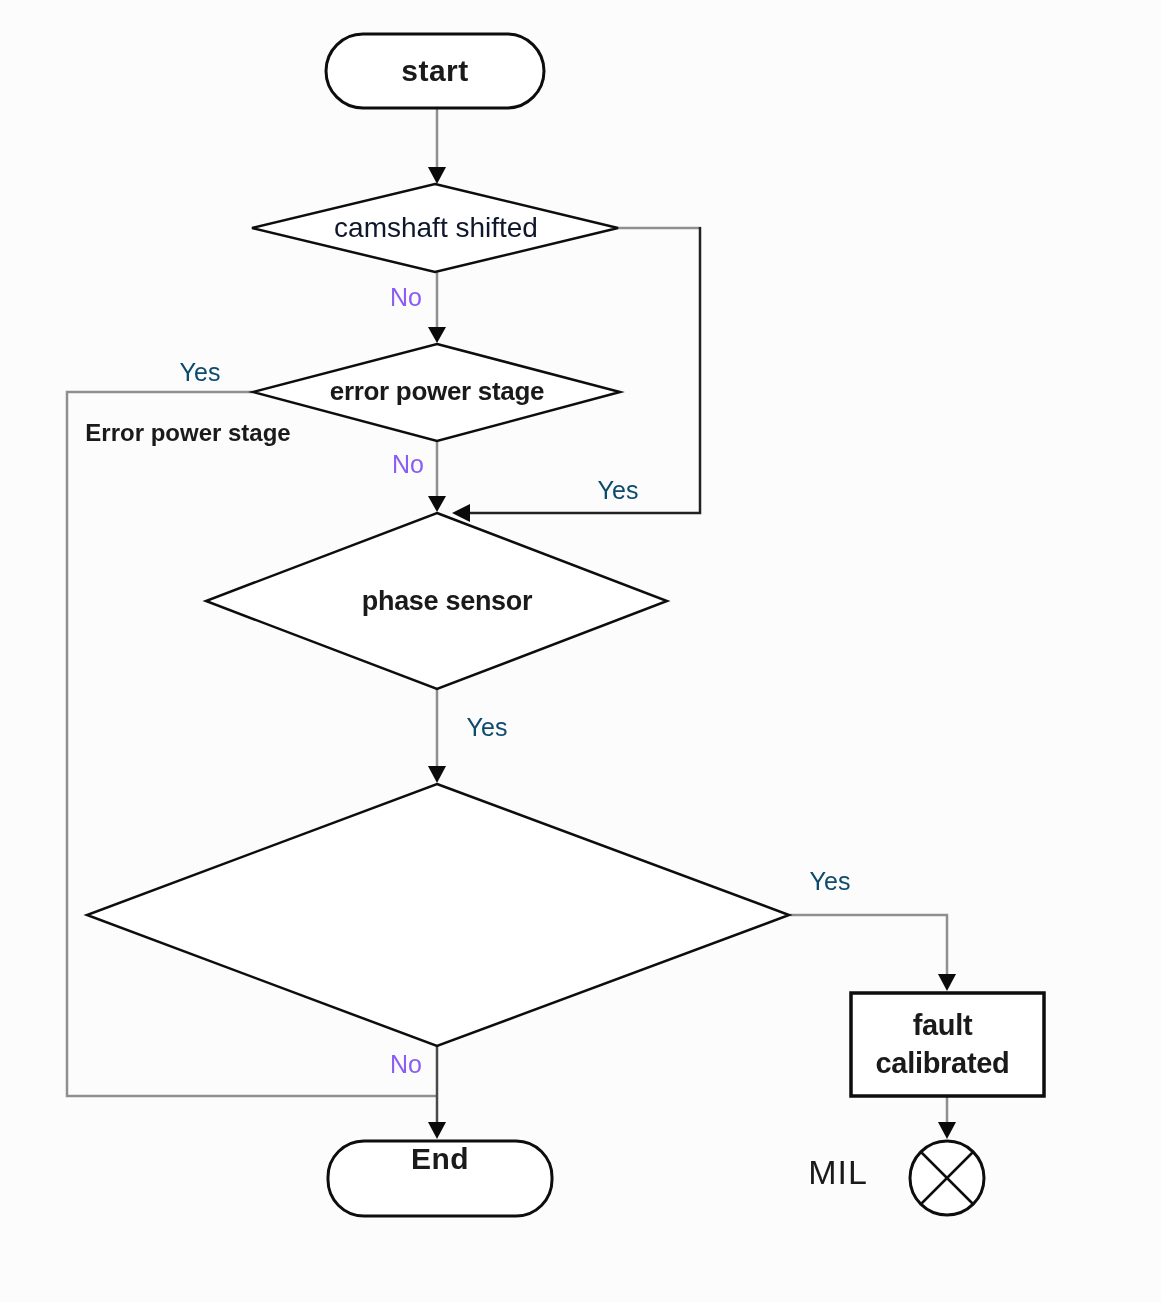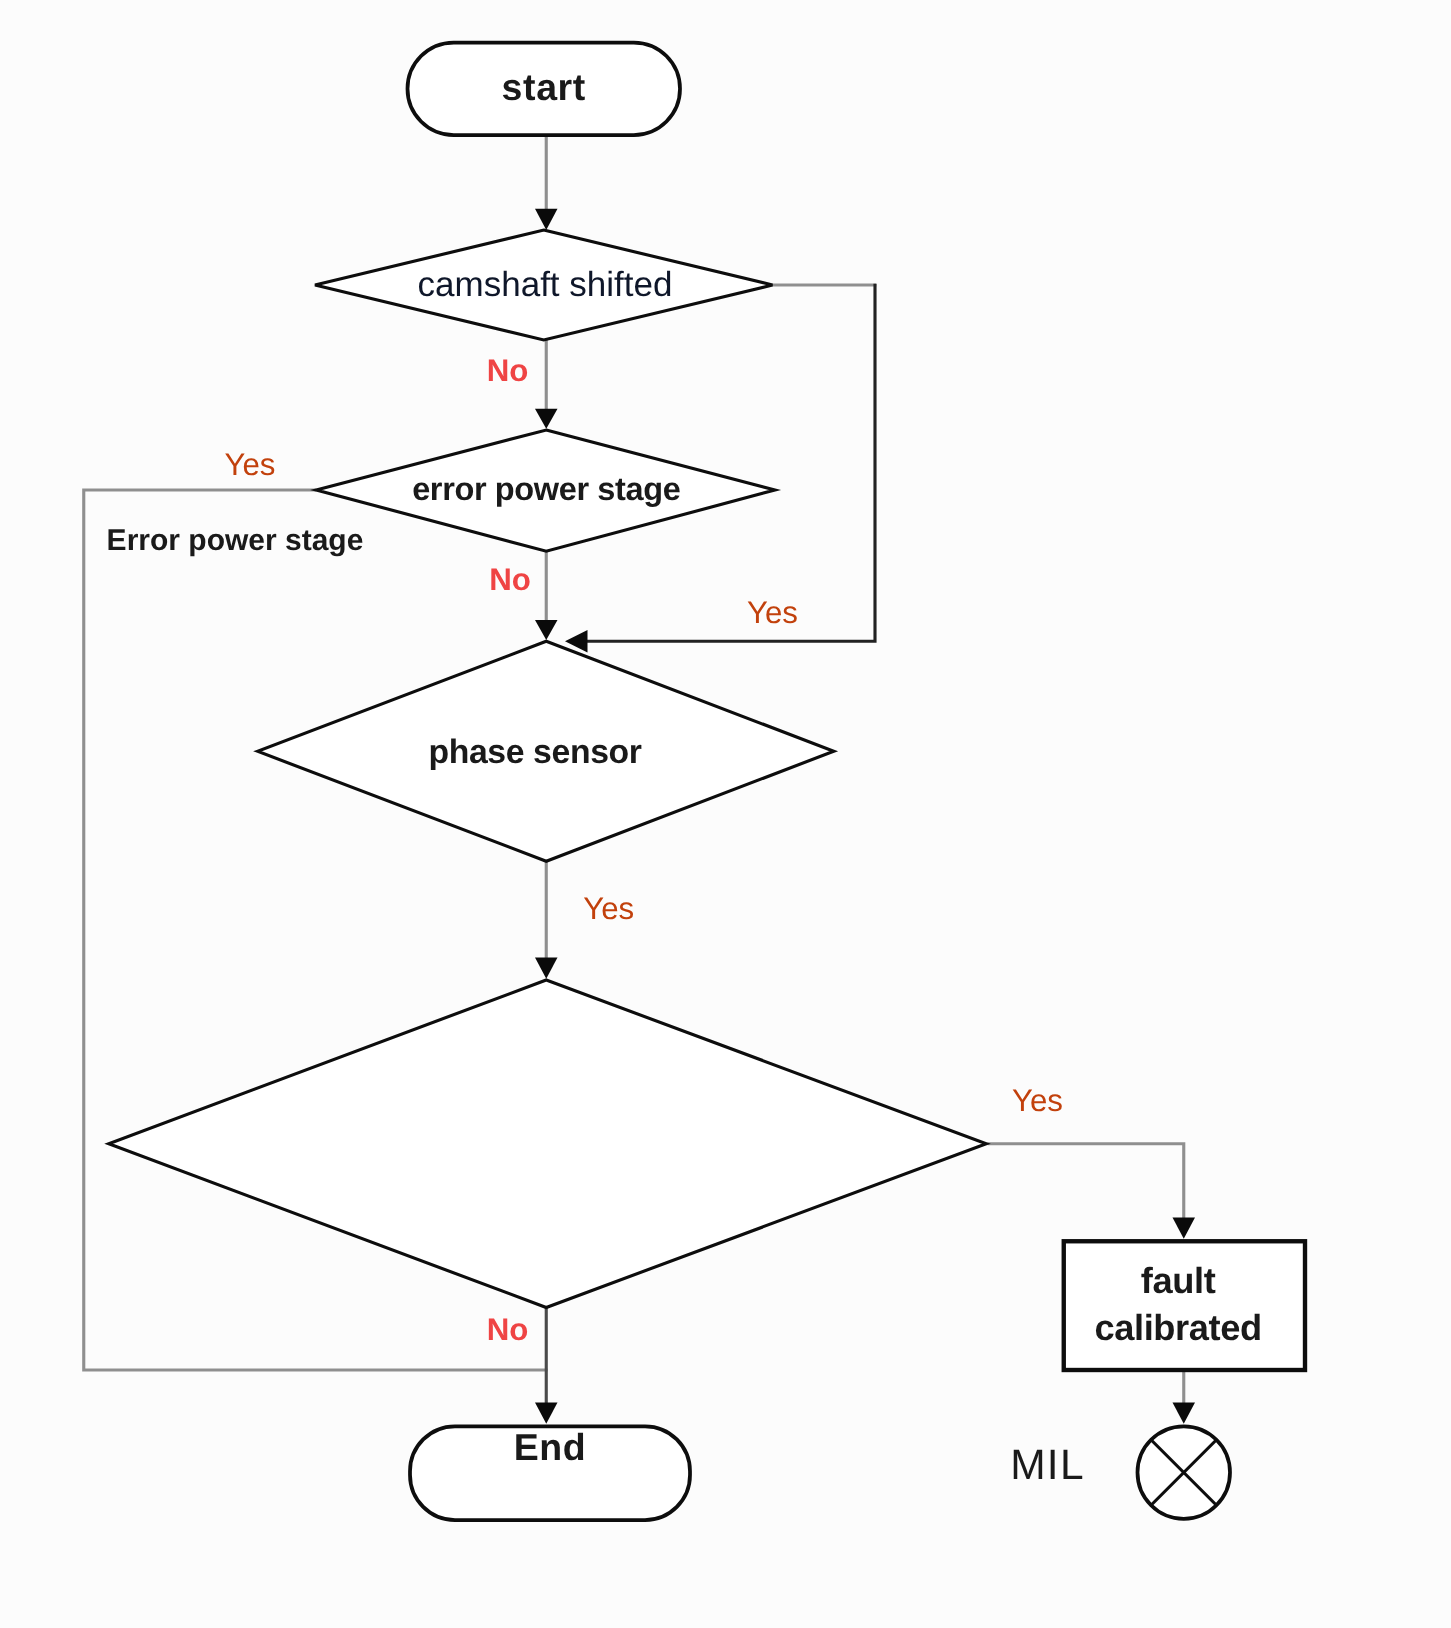--- a/index.html
+++ b/index.html
@@ -17,28 +17,28 @@
     display:flex; flex-direction:column;
     align-items:center; justify-content:center;
     text-align:center;
     color:#1a1a1a;
     white-space:nowrap;
     line-height:1.2;
   }
   .node-label-lg { font-size:30px; font-weight:bold; letter-spacing:0.5px; }
   .decision-text { font-weight:bold; letter-spacing:-0.3px; }
   .edge-lbl { font-size:25px; }
-  .edge-no { font-weight:bold; color:#ef4444; }
-  .edge-yes { font-weight:normal; color:#c2410c; }
+  .edge-no { font-weight:normal; color:#8b5cf6; }
+  .edge-yes { font-weight:normal; color:#0c4a6e; }
 
   
   #lbl-start        { left:325px; top:33px;  width:220px; height:75px; }
   #lbl-camshaft     { left:285px; top:206px; width:302px; height:44px; font-size:28px; color:#0f172a; }
   #lbl-errorpower   { left:287px; top:372px; width:300px; height:40px; font-size:26px; }
-  #lbl-phase        { left:278px; top:562px; width:300px; height:78px; font-size:27px; line-height:37px; }
+  #lbl-phase        { left:297px; top:562px; width:300px; height:78px; font-size:27px; line-height:37px; }
   #lbl-deviation    { left:237px; top:861px; width:400px; height:110px; font-size:25px; line-height:35px; }
   #lbl-fault        { left:852px; top:994px; width:181px; height:100px; font-size:29px; line-height:38px; }
   #lbl-end          { left:327px; top:1120px; width:226px; height:77px; }
   #lbl-mil          { left:778px; top:1150px; width:120px; height:44px; font-size:34px; font-weight:normal; letter-spacing:1px; }
 
   
   #lbl-no1   { left:376px; top:282px;  width:60px;  height:30px; }
   #lbl-yes1  { left:168px; top:357px;  width:64px;  height:30px; }
   #lbl-note1 { left:66px;  top:417px;  width:244px; height:32px; font-size:24px; font-weight:bold; }
   #lbl-no2   { left:378px; top:449px;  width:60px;  height:30px; }

